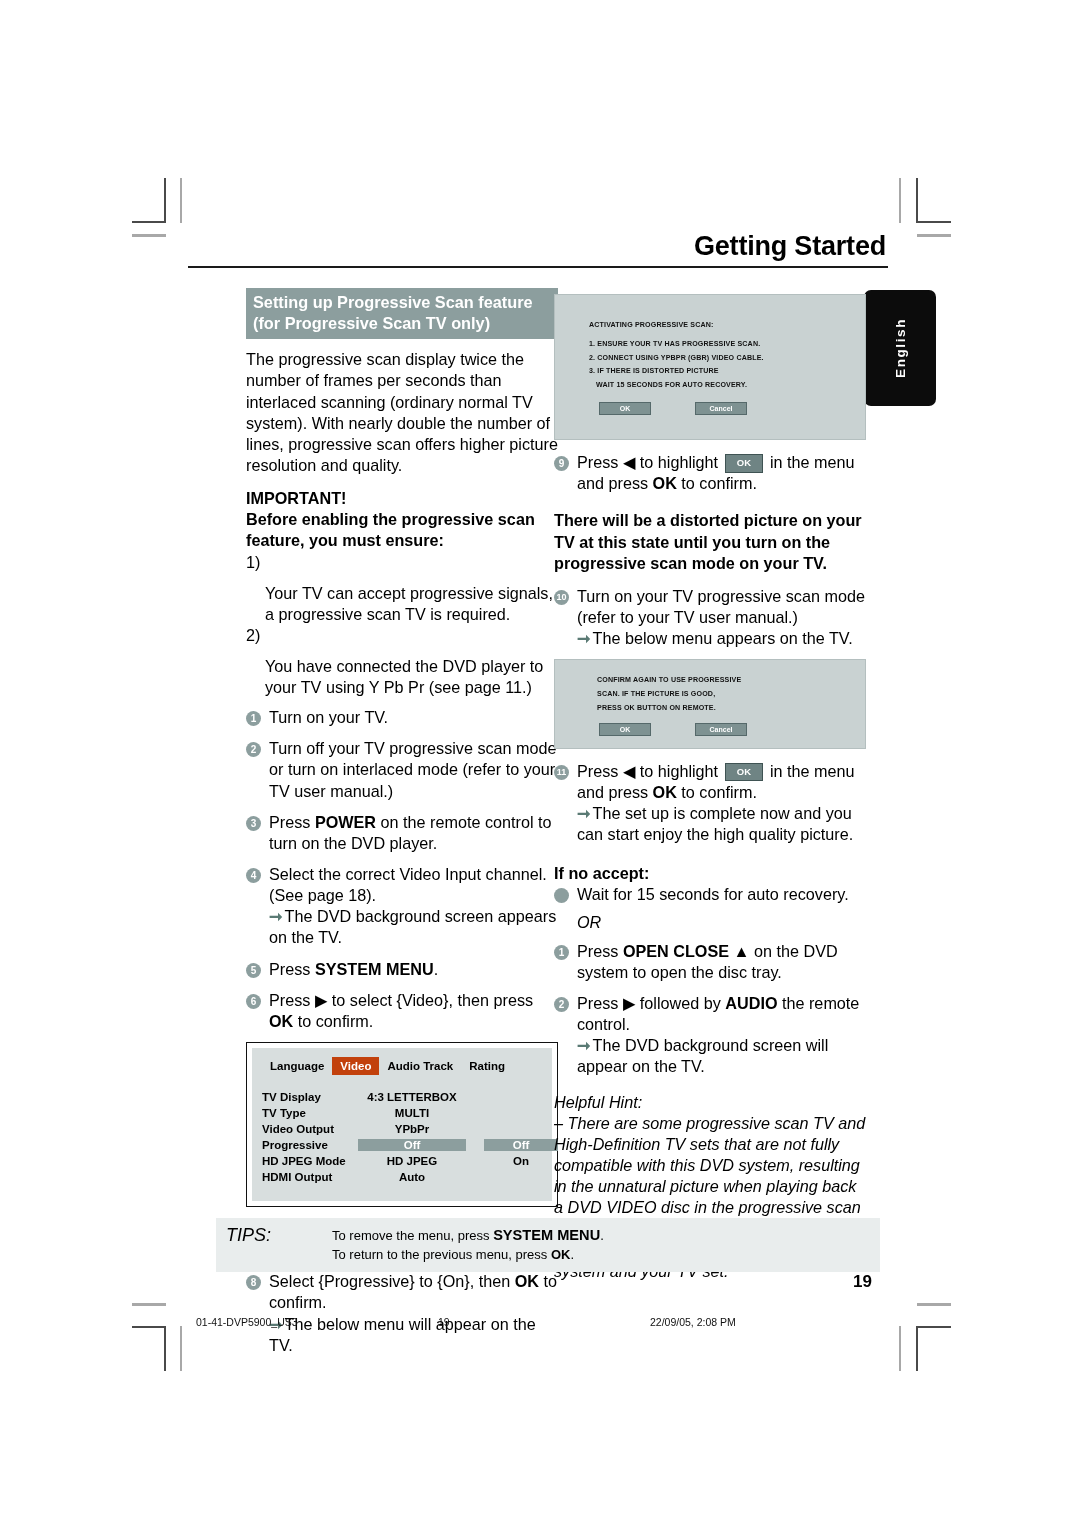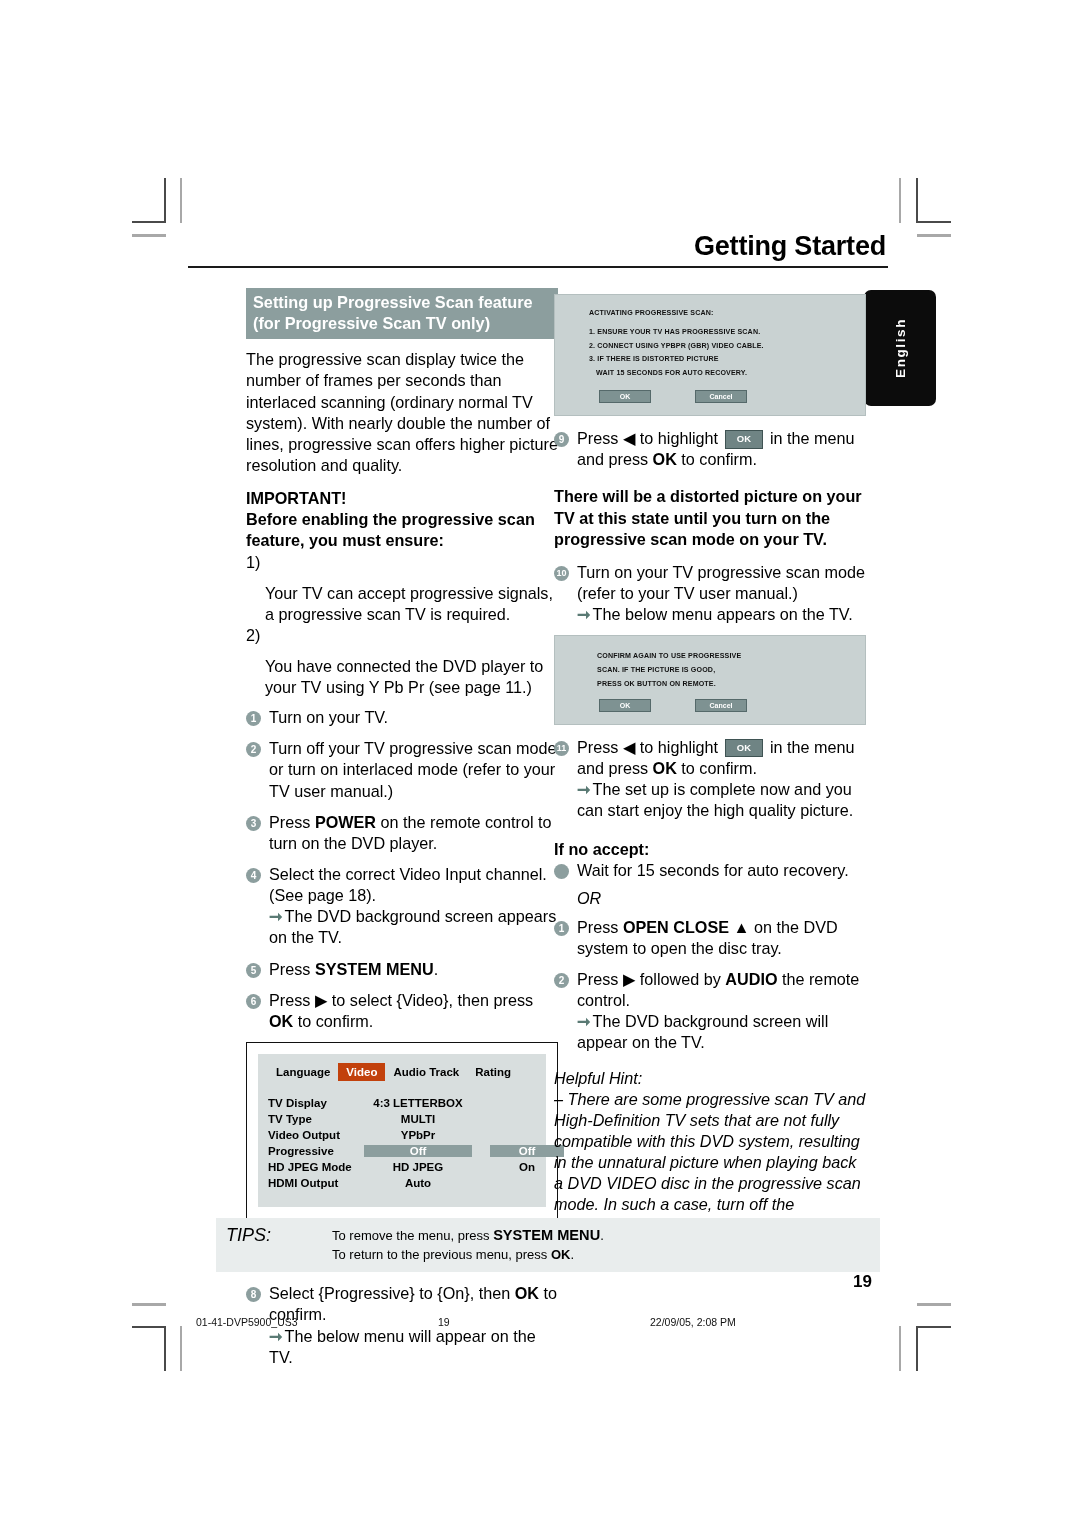--- a/index.html
+++ b/index.html
@@ -154,21 +154,21 @@
     padding: 2px 11px 2px 11px;
     vertical-align: 2px;
     margin: 0 2px;
     letter-spacing: 0.3px;
   }
 
   
   .tvbox {
     background: #c9d2d2;
     border: 1px solid #b4bfbf;
-    padding: 12px 10px;
+    padding: 24px 10px;
     margin: 6px 0 12px 0;
   }
   .tvbox.framed {
     border: 1.5px solid #111;
     background: #ffffff;
     padding: 0;
   }
   .tvbox .osd {
     font-size: 7.1px;
     font-weight: bold;
@@ -191,21 +191,21 @@
     font-size: 7px;
     font-weight: bold;
     padding: 2px 0;
     width: 50px;
     text-align: center;
   }
 
   
   .setupmenu {
     background: #d8dede;
-    margin: 11px;
+    margin: 5px;
     padding: 9px 2px 16px 10px;
   }
   .menu-tabs {
     display: flex;
     align-items: center;
     font-size: 11.5px;
     font-weight: bold;
     margin-bottom: 14px;
   }
   .menu-tabs .tab { padding: 3px 8px; }

